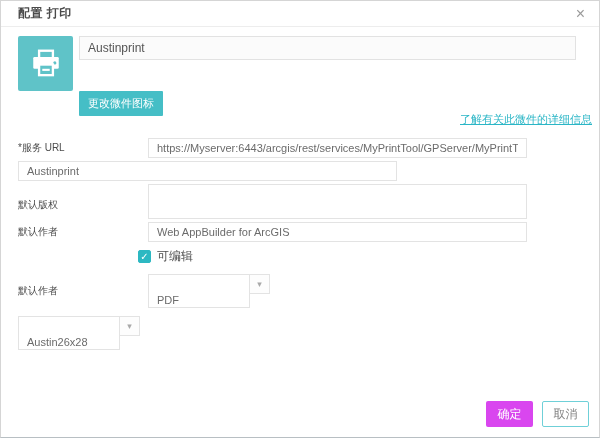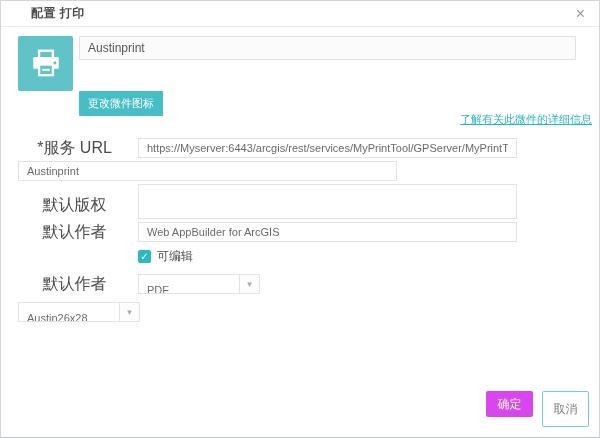--- a/index.html
+++ b/index.html
@@ -13,21 +13,21 @@
     background:#fff;
     border:1px solid #d5d5d5;
     border-bottom-color:#b8bfc3;
     position:relative;
     overflow:hidden;
   }
   
   .header {
     height:26px;
     display:flex; align-items:center;
-    padding:0 12px 0 30px;
+    padding:0 12px 0 17px;
     border-bottom:1px solid #ededed;
   }
   .title { font-size:12px; color:#4a4a4a; font-weight:bold; letter-spacing:0.5px; }
   .close-btn {
     margin-left:auto; color:#9a9a9a; font-size:16px; line-height:1;
     cursor:pointer; font-weight:normal; padding:0 2px;
   }
   
   .top-section { display:flex; margin:9px 17px 0 17px; }
   .widget-icon {
@@ -49,22 +49,22 @@
     font-family:inherit; border-radius:1px;margin-top:13px;
   }
   .help-link {
     margin-left:auto; margin-right:-16px;
     font-size:11px; color:#2bb6c6; text-decoration:underline; cursor:pointer;margin-top:45px;
   }
   
   .form { margin-top:11px; }
   .frow { display:flex; margin:0 0 3px 17px; align-items:center; }
   .flabel {
-    width:113px; flex:none; text-align:center; margin-right:7px;
-    font-size:16px; color:#4c4c4c; line-height:20px; white-space:nowrap;
+    width:113px; flex:none; text-align:left; margin-right:17px;
+    font-size:10px; color:#4c4c4c; line-height:20px; white-space:nowrap;
   }
   .finput {
     width:379px; height:20px;
     border:1px solid #e3e3e3; background:#fff;
     padding:0 8px; font-size:11px; color:#6b6b6b;
     font-family:inherit; outline:none;
   }
   .frow.copyright { align-items:flex-end; }
   .copyright .flabel { line-height:12px; margin-bottom:8px; }
   .ftextarea {
@@ -80,38 +80,38 @@
     color:transparent; font-size:10px; line-height:12px; text-align:center;
     cursor:pointer;
   }
   .checkbox.checked { background:#2db8c2; border-color:#2db8c2; color:#fff; }
   .checkbox-label { font-size:12px; color:#4c4c4c; margin-left:6px; }
   .select-row { margin-bottom:8px; }
   .select { display:flex; cursor:pointer; }
   .select-value {
     width:102px; height:20px;
     border:1px solid #e3e3e3; background:#fff;
-    padding:6px 8px; font-size:11px; color:#6b6b6b; line-height:18px;
+    padding:16px 8px; font-size:11px; color:#6b6b6b; line-height:18px;
     white-space:nowrap; overflow:hidden;
   }
   .select-arrow {
     width:21px; height:20px; margin-left:-1px;
     border:1px solid #e3e3e3; background:#fdfdfd;
     display:flex; align-items:center; justify-content:center;
     color:#a9a9a9; font-size:9px;
   }
   
   .footer { position:absolute; right:10px; bottom:10px; display:flex; }
   .ok-btn {
     width:47px; height:26px;
     background:#d946ef; color:#fff; border:none; border-radius:2px;
     font-size:12px; font-family:inherit; cursor:pointer;
   }
   .cancel-btn {
-    width:47px; height:36px; margin-left:9px;
+    width:47px; height:26px; margin-left:9px;
     background:#fff; color:#828282;
     border:1px solid #6fd0d8; border-radius:2px;
     font-size:12px; font-family:inherit; cursor:pointer;
   }
 </style>
 </head>
 <body>
 
 <div class="dialog">
 

